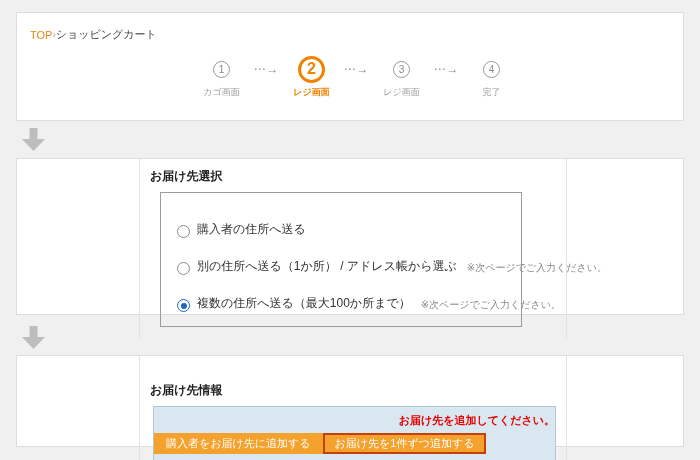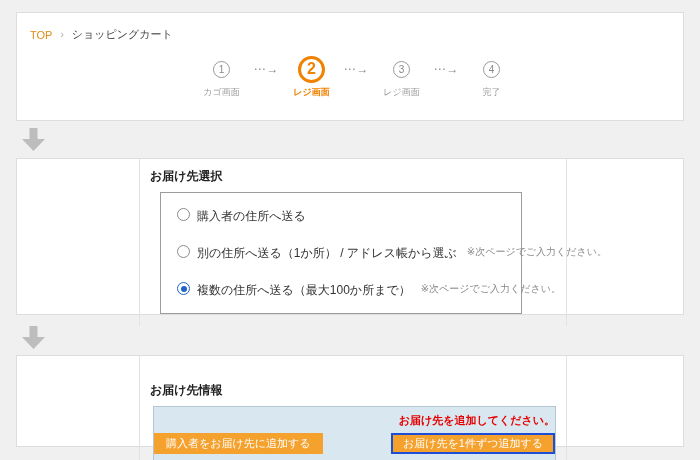--- a/index.html
+++ b/index.html
@@ -10,21 +10,21 @@
     color:#333;
     overflow:hidden;
   }
   .panel {
     background:#fff;
     border:1px solid #ddd;
     margin:0 16px;
   }
   
   .top-panel { margin-top:12px; height:109px; padding:14px 0 0 13px; }
-  .breadcrumb { font-size:11px; display:flex; align-items:center; gap:8px; }
+  .breadcrumb { font-size:11px; display:flex; align-items:center; gap:0; }
   .breadcrumb .home { color:#e08a14; text-decoration:none; cursor:pointer; }
   .breadcrumb .sep { color:#aaa; font-size:10px; }
   .breadcrumb .current { color:#444; }
   .steps {
     margin-top:13px;
     display:flex;
     justify-content:center;
     align-items:flex-start;
   }
   .step { display:flex; flex-direction:column; align-items:center; width:56px; }
@@ -52,21 +52,21 @@
   .cell-right { border-left:1px solid #e2e2e2; }
   .section-title { font-size:12px; font-weight:bold; color:#222; }
   
   .mid-content { padding:9px 0 12px 10px; }
   .choice-box {
     border:1px solid #9c9c9c;
     margin:7px 10px 0 10px;
     width:362px;
     padding:15px 0 14px 16px;
   }
-  .choice-row { display:flex; align-items:flex-start; margin-bottom:20px; }
+  .choice-row { display:flex; align-items:flex-end; margin-bottom:20px;margin-top:13px; }
   .choice-row:last-child { margin-bottom:0; }
   .radio {
     width:13px; height:13px; border:1px solid #8b8b8b; border-radius:50%;
     background:#fff; position:relative; flex:0 0 auto; cursor:pointer;
   }
   .radio.selected { border-color:#2064c8; }
   .radio.selected::after {
     content:""; position:absolute; left:2.5px; top:2.5px; width:6px; height:6px;
     background:#2064c8; border-radius:50%;
   }
@@ -75,26 +75,26 @@
   
   .bot-content { padding:26px 0 10px 10px; }
   .info-box {
     background:#d9e8f0;
     border:1px solid #b3c6d2;
     margin:7px 10px 0 3px;
     padding:6px 0 8px 0;
     text-align:center;
   }
   .info-message { font-size:11px; font-weight:bold; color:#e60000;text-align:right; }
-  .info-buttons { margin-top:5px; display:flex; justify-content:space-between; gap:11px; }
+  .info-buttons { margin-top:5px; display:flex; justify-content:flex-start; }
   .btn {
     background:#f5a12d; color:#fff; font-size:11px; border:none;
     padding:4px 12px; cursor:pointer; font-family:inherit; line-height:1.2;
   }
-  .btn.highlight { border:2px solid #1d4ed8; padding:2px 10px; }
+  .btn.highlight { border:2px solid #c2410c; padding:2px 10px; }
 </style>
 </head>
 <body>
 
 <div class="panel top-panel">
   <div class="breadcrumb">
     <span class="home">TOP</span>
     <span class="sep">›</span>
     <span class="current">ショッピングカート</span>
   </div>

